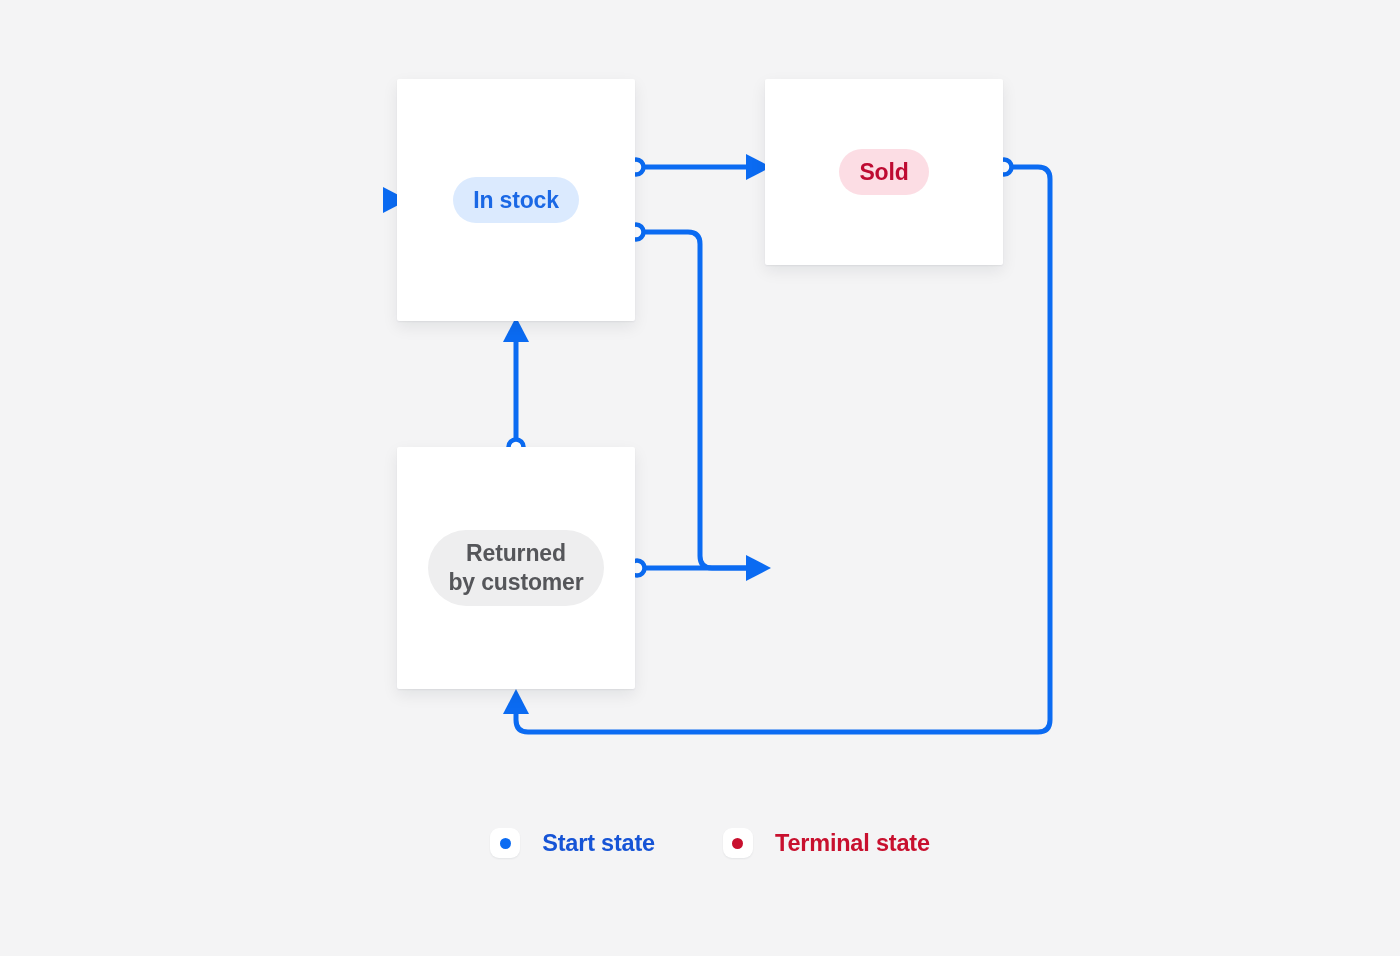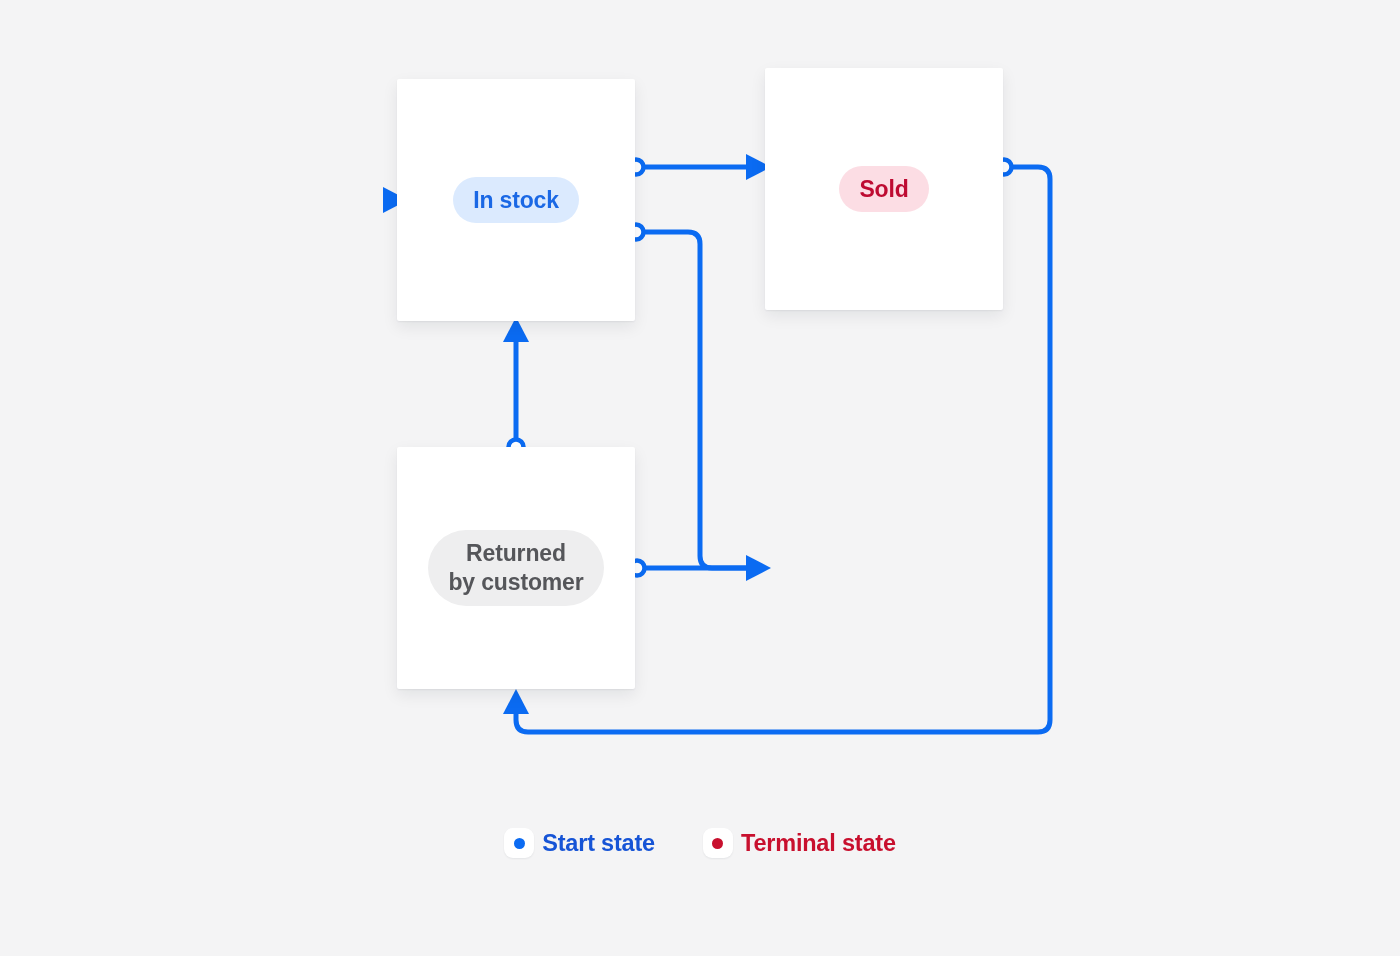--- a/index.html
+++ b/index.html
@@ -65,21 +65,22 @@
     top: 828px;
     width: 1400px;
     display: flex;
     justify-content: center;
     align-items: center;
     gap: 48px;
   }
   .legend-item {
     display: flex;
     align-items: center;
-    gap: 8px;
+    gap: 22px;
+    margin-left: 20px;
   }
   .legend-chip {
     width: 30px;
     height: 30px;
     border-radius: 9px;
     background: #ffffff;
     display: flex;
     align-items: center;
     justify-content: center;
     box-shadow: 0 1px 2px rgba(17,24,39,0.07);
@@ -140,21 +141,21 @@
       <path d="M 1004 167 L 1038 167 Q 1050 167 1050 179 L 1050 720 Q 1050 732 1038 732 L 528 732 Q 516 732 516 720 L 516 712" stroke="#0b6bf2" stroke-width="5" fill="none" stroke-linecap="round" stroke-linejoin="round"></path>
       <polygon points="503,714 516,689 529,714" fill="#0b6bf2"></polygon>
       <circle cx="1004" cy="167" r="7.5" fill="#ffffff" stroke="#0b6bf2" stroke-width="4.5"></circle>
     </g>
   </svg>
 
   <div class="node-card" style="left:397px; top:79px; width:238px; height:242px;">
     <span class="badge start">In stock</span>
   </div>
 
-  <div class="node-card" style="left:765px; top:68px; width:238px; height:242px;">
+  <div class="node-card" style="left:765px; top:79px; width:238px; height:186px;">
     <span class="badge terminal">Sold</span>
   </div>
 
   <div class="node-card" style="left:397px; top:447px; width:238px; height:242px;">
     <span class="badge intermediate">Returned
 by customer</span>
   </div>
 
 
   <div id="legend">

